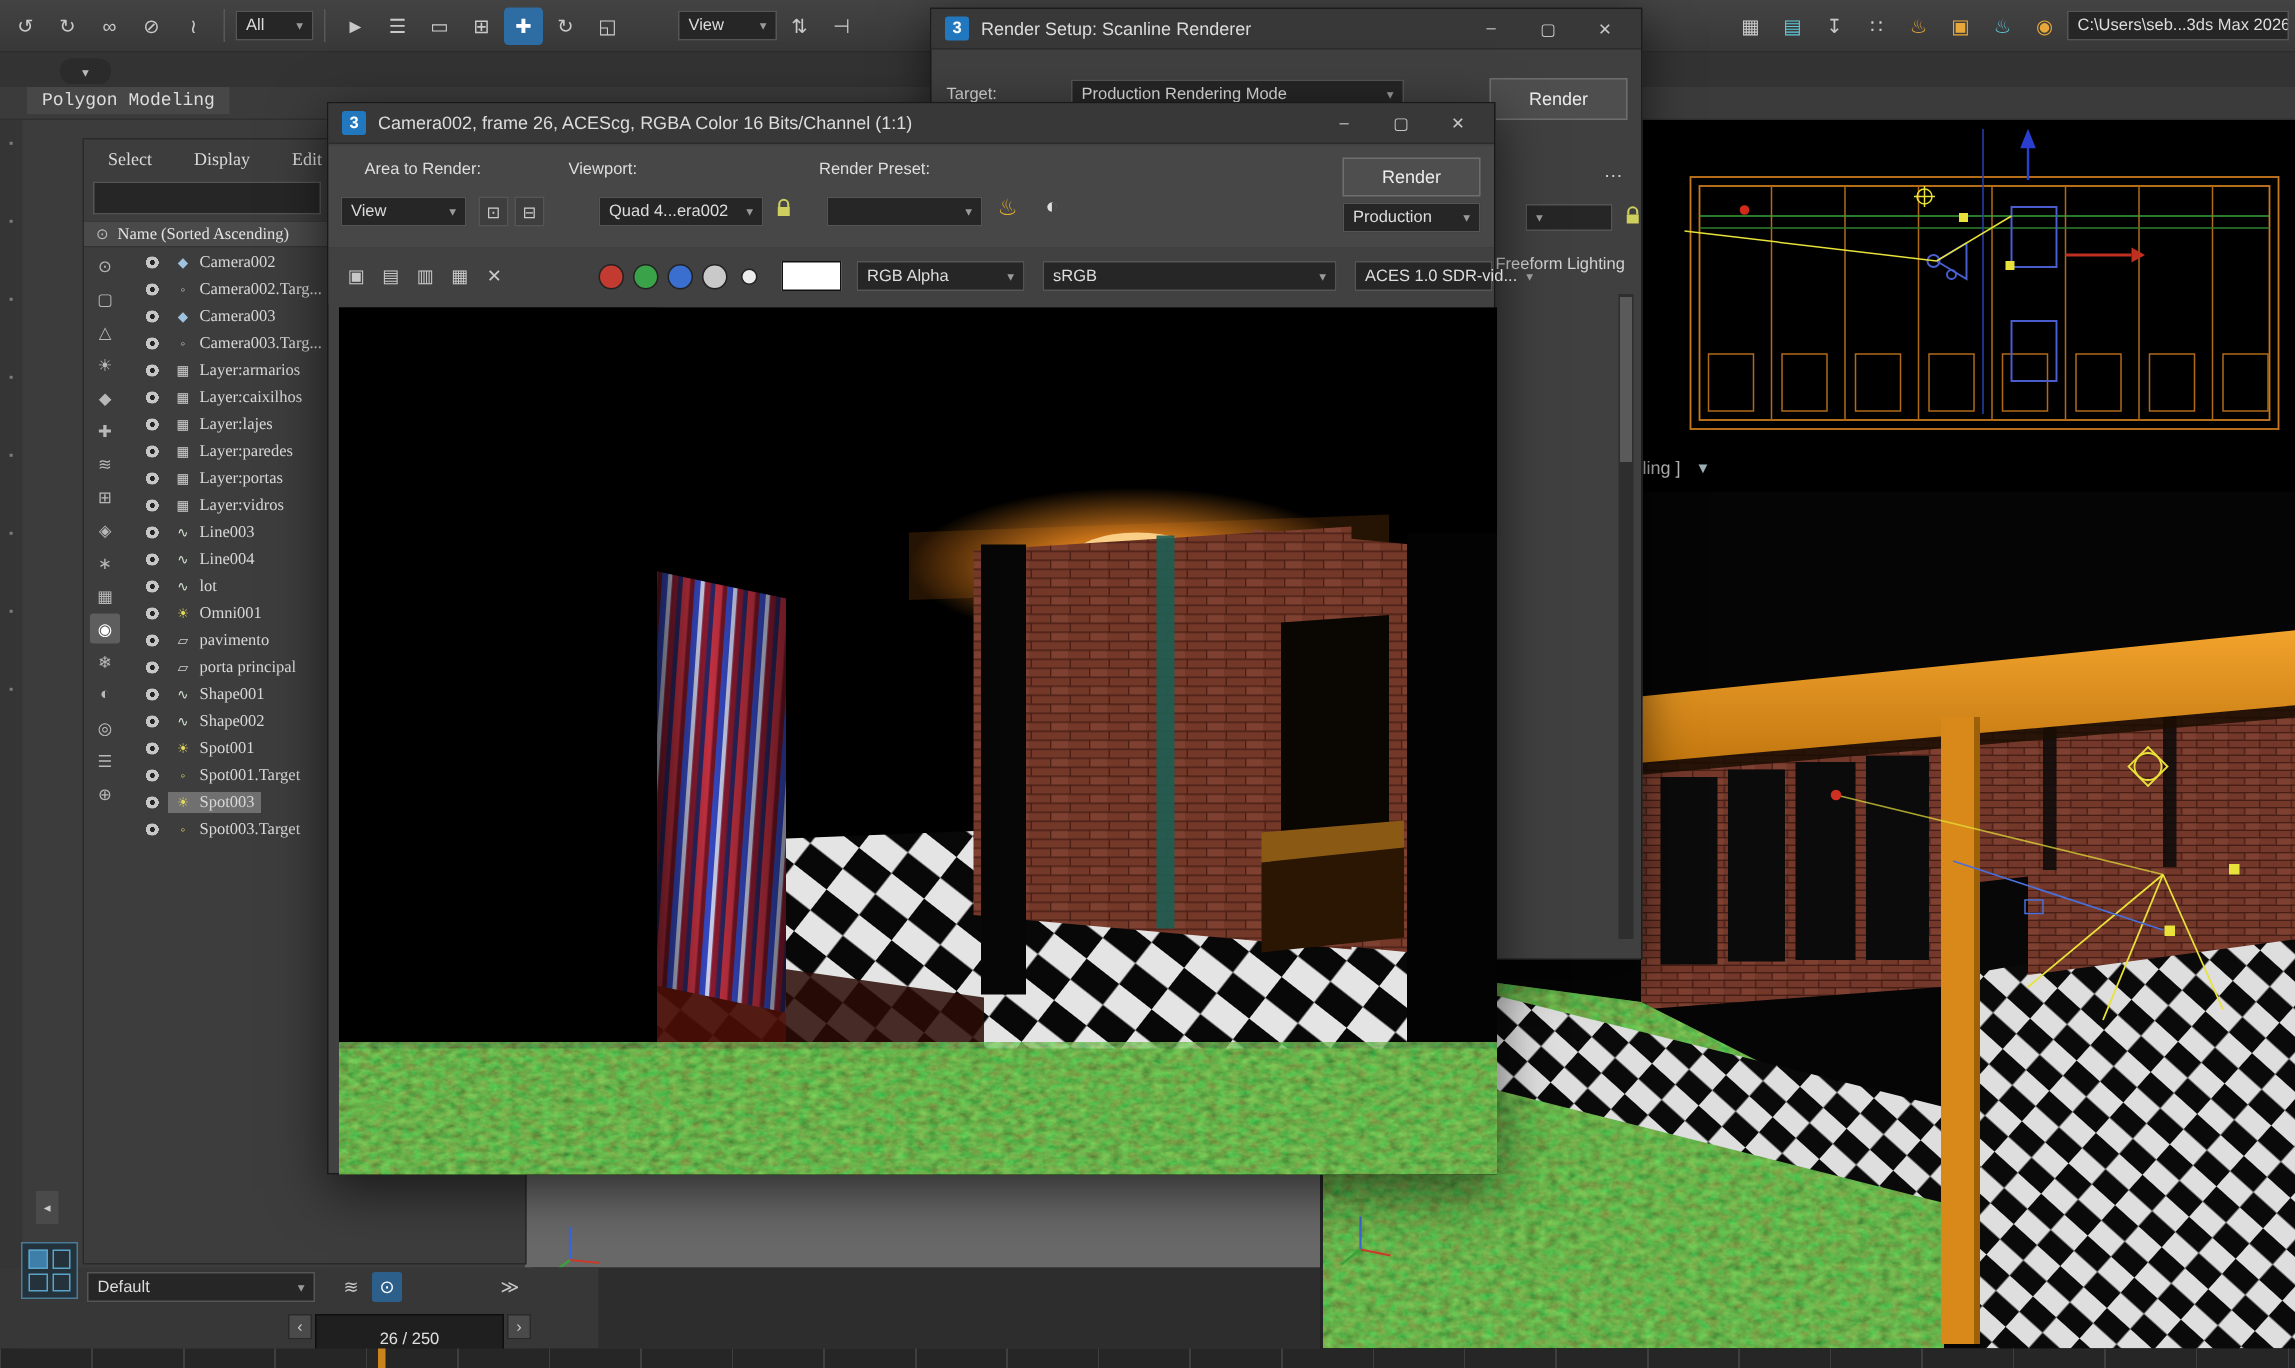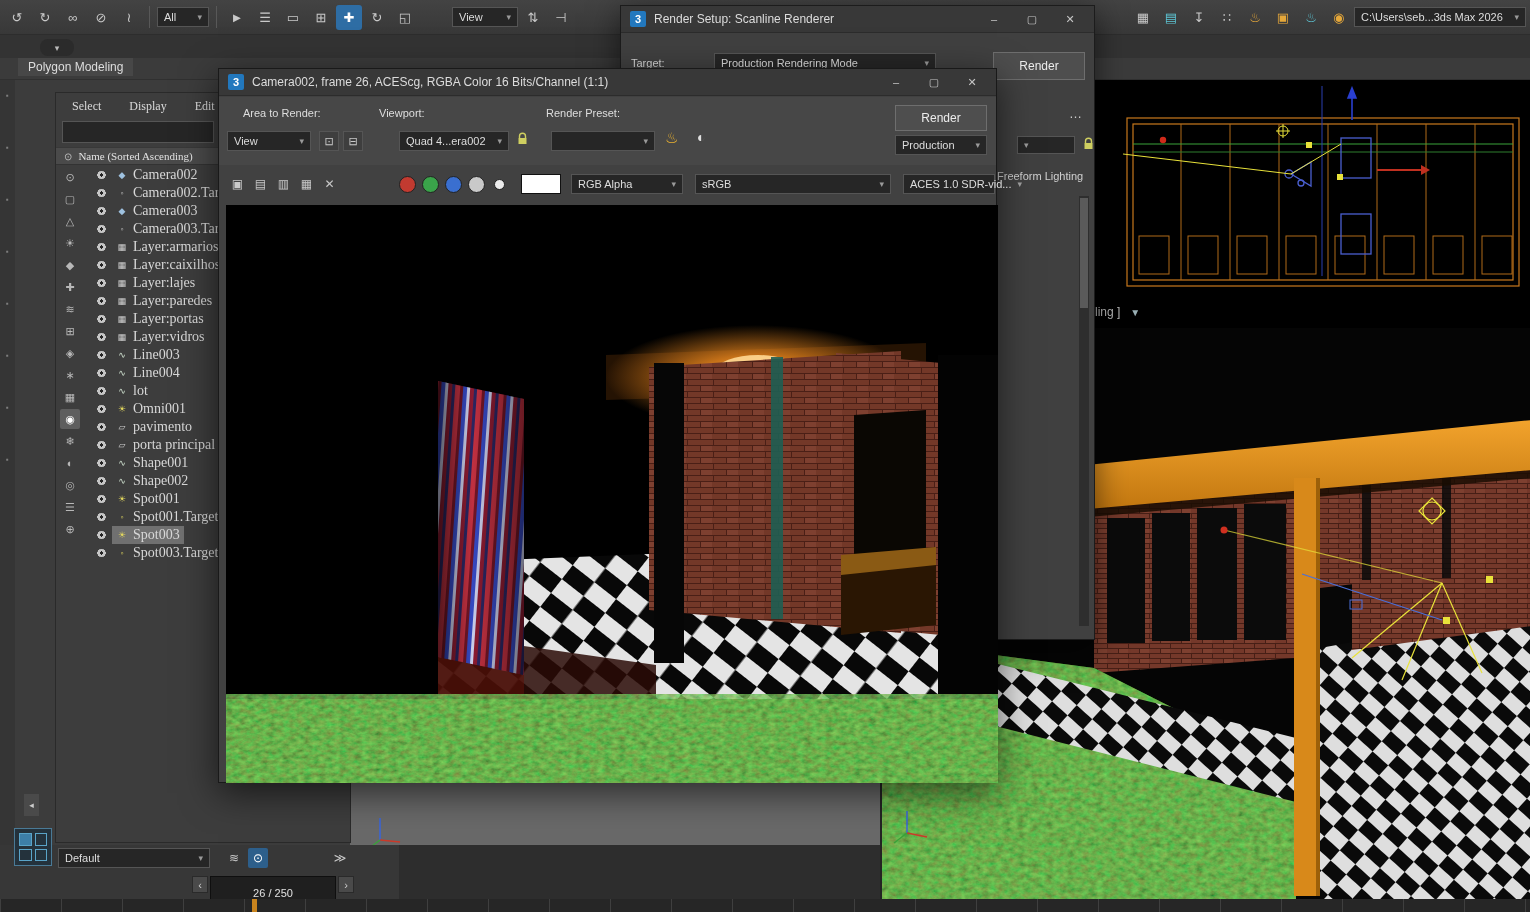--- a/index.html
+++ b/index.html
@@ -13,32 +13,32 @@
   .tbtn{width:26px;height:25px;display:flex;align-items:center;justify-content:center;
     color:#c9c9c9;font-size:13px;border-radius:3px;flex:0 0 auto;}
   .tbtn.active{background:#2e6da4;color:#fff;}
   .tbtn.warm{color:#e6a83a;}.tbtn.teal{color:#5ec8d8;}.tbtn.plain{color:#c9c9c9;}
   .vsep{width:1px;height:22px;background:#585858;margin:0 5px;flex:0 0 auto;}
   .gap30{width:30px;flex:0 0 auto;}
   .dd{background:#262626;border:1px solid #555;color:#ddd;height:20px;display:flex;
     align-items:center;justify-content:space-between;padding:0 6px;gap:6px;box-sizing:border-box;
     font-size:11px;white-space:nowrap;flex:0 0 auto;}
   .dd::after{content:"▾";font-size:9px;color:#9a9a9a;}
-  .w52{width:52px;}.w66{width:66px;}.pathdd{width:172px;overflow:hidden;}
+  .w52{width:52px;}.w66{width:66px;}.pathdd{width:148px;overflow:hidden;}
   .spacer{flex:1;}
 
   
   .ribbon-tabs{position:absolute;left:0;top:35px;width:1530px;height:23px;background:#333;
     display:flex;align-items:flex-end;padding-left:30px;box-sizing:border-box;z-index:5;gap:2px;}
   .rtab{padding:3px 14px 4px;font-size:12px;color:#bdbdbd;}
   .rtab.active{background:#464646;color:#f2f2f2;border-radius:3px 3px 0 0;}
   .ribbon-cfg{width:34px;height:17px;background:#2b2b2b;border-radius:8px;margin-left:10px;
     margin-bottom:2px;display:flex;align-items:center;justify-content:center;color:#bbb;font-size:9px;}
   .ribbon-panelrow{position:absolute;left:0;top:58px;width:1530px;height:22px;background:#3b3b3b;
-    display:flex;padding-left:18px;box-sizing:border-box;z-index:5;border-bottom:1px solid #303030;}
+    display:flex;padding-left:18px;box-sizing:border-box;z-index:5;border-bottom:1px solid #303030;font-family:Liberation Mono, monospace;}
   .paneltab{background:#474747;color:#ddd;font-size:12px;padding:2px 10px;height:18px;box-sizing:border-box;}
 
   
   .left-edge{position:absolute;left:0;top:80px;width:15px;height:820px;background:#353535;z-index:4;
     display:flex;flex-direction:column;align-items:center;padding-top:12px;gap:44px;box-sizing:border-box;}
   .ledot{color:#7d7d7d;font-size:8px;line-height:8px;}
 
   
   .vp-right{position:absolute;left:880px;top:80px;width:650px;height:819px;background:#000;
     border-left:2px solid #242424;box-sizing:border-box;z-index:1;}
@@ -67,21 +67,21 @@
   .xtool.active{background:#5e5e5e;border-radius:2px;color:#fff;}
   .xrows{position:absolute;left:28px;top:73px;right:1px;}
   .srow{display:flex;align-items:center;height:18px;padding-left:12px;gap:5px;}
   .eye{width:11px;height:8px;border-radius:50%;flex:0 0 auto;
     background:radial-gradient(circle at 50% 50%, #242424 0 1.6px, #c6c6c6 1.7px 62%, transparent 63%);}
   .selwrap{display:flex;align-items:center;gap:5px;padding:1px 4px;}
   .selwrap.sel{background:#707070;}
   .tico{font-size:9px;width:12px;text-align:center;flex:0 0 auto;}
   .tico.camera{color:#9fc2e0;}.tico.layer{color:#cfcfcf;}.tico.spline{color:#cfe0cf;}
   .tico.light{color:#e2d75e;}.tico.target{color:#c4c4c4;}.tico.geom{color:#cfcfcf;}
-  .rlabel{font-size:14px;color:#d8d8d8;white-space:nowrap;}
+  .rlabel{font-size:11px;color:#d8d8d8;white-space:nowrap;}
 
   
   .bottom-left{position:absolute;left:0;top:845px;width:355px;height:54px;background:#373737;z-index:4;padding-left:44px;}
   .bottom-mid{position:absolute;left:355px;top:845px;width:525px;height:54px;background:#2d2d2d;z-index:3;}
   .anim-dd{position:absolute;left:58px;top:3px;width:152px;}
   .bicon{position:absolute;top:3px;width:20px;height:20px;display:flex;align-items:center;
     justify-content:center;color:#c9c9c9;font-size:12px;}
   .bicon.keyf{background:#2d5f8b;border-radius:2px;color:#fff;}
   .fbtn{position:absolute;top:31px;width:16px;height:17px;background:#4a4a4a;border:1px solid #2a2a2a;
     display:flex;align-items:center;justify-content:center;color:#ccc;box-sizing:border-box;}

